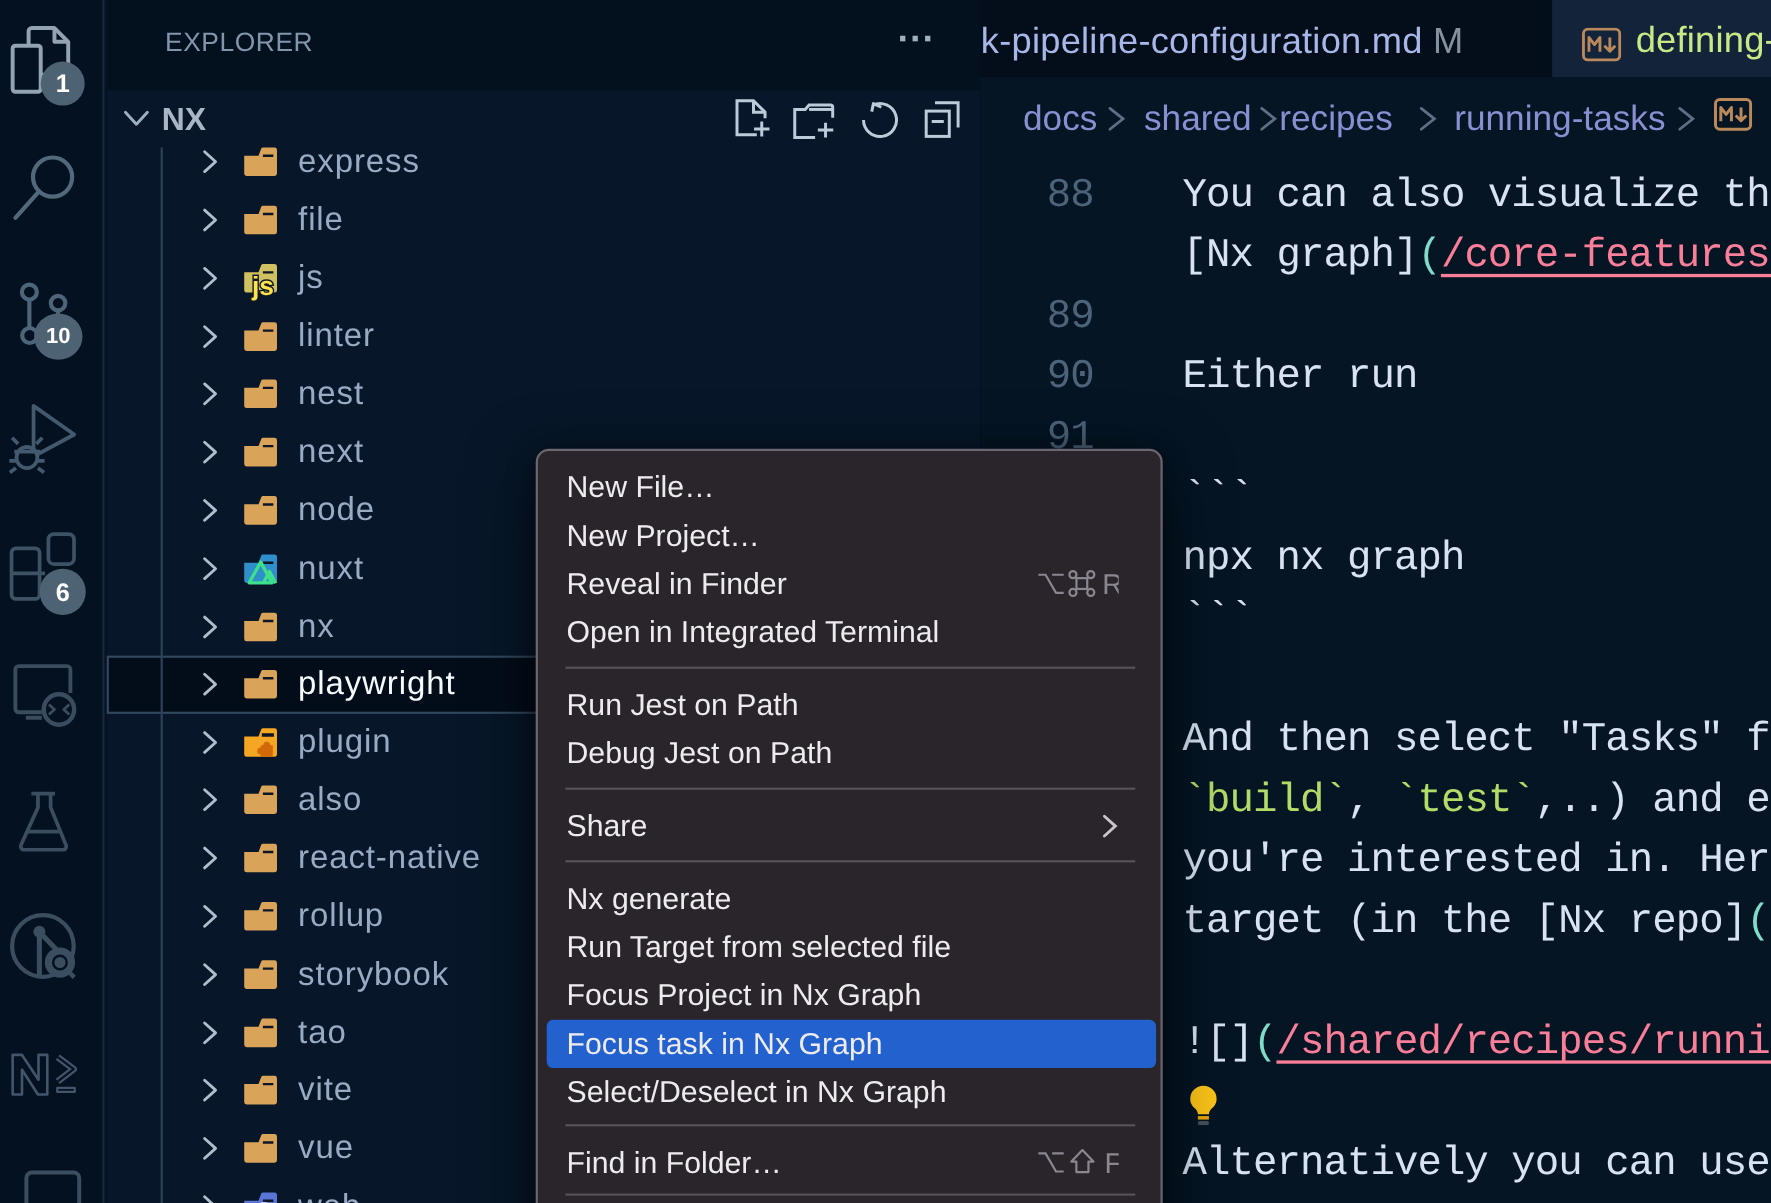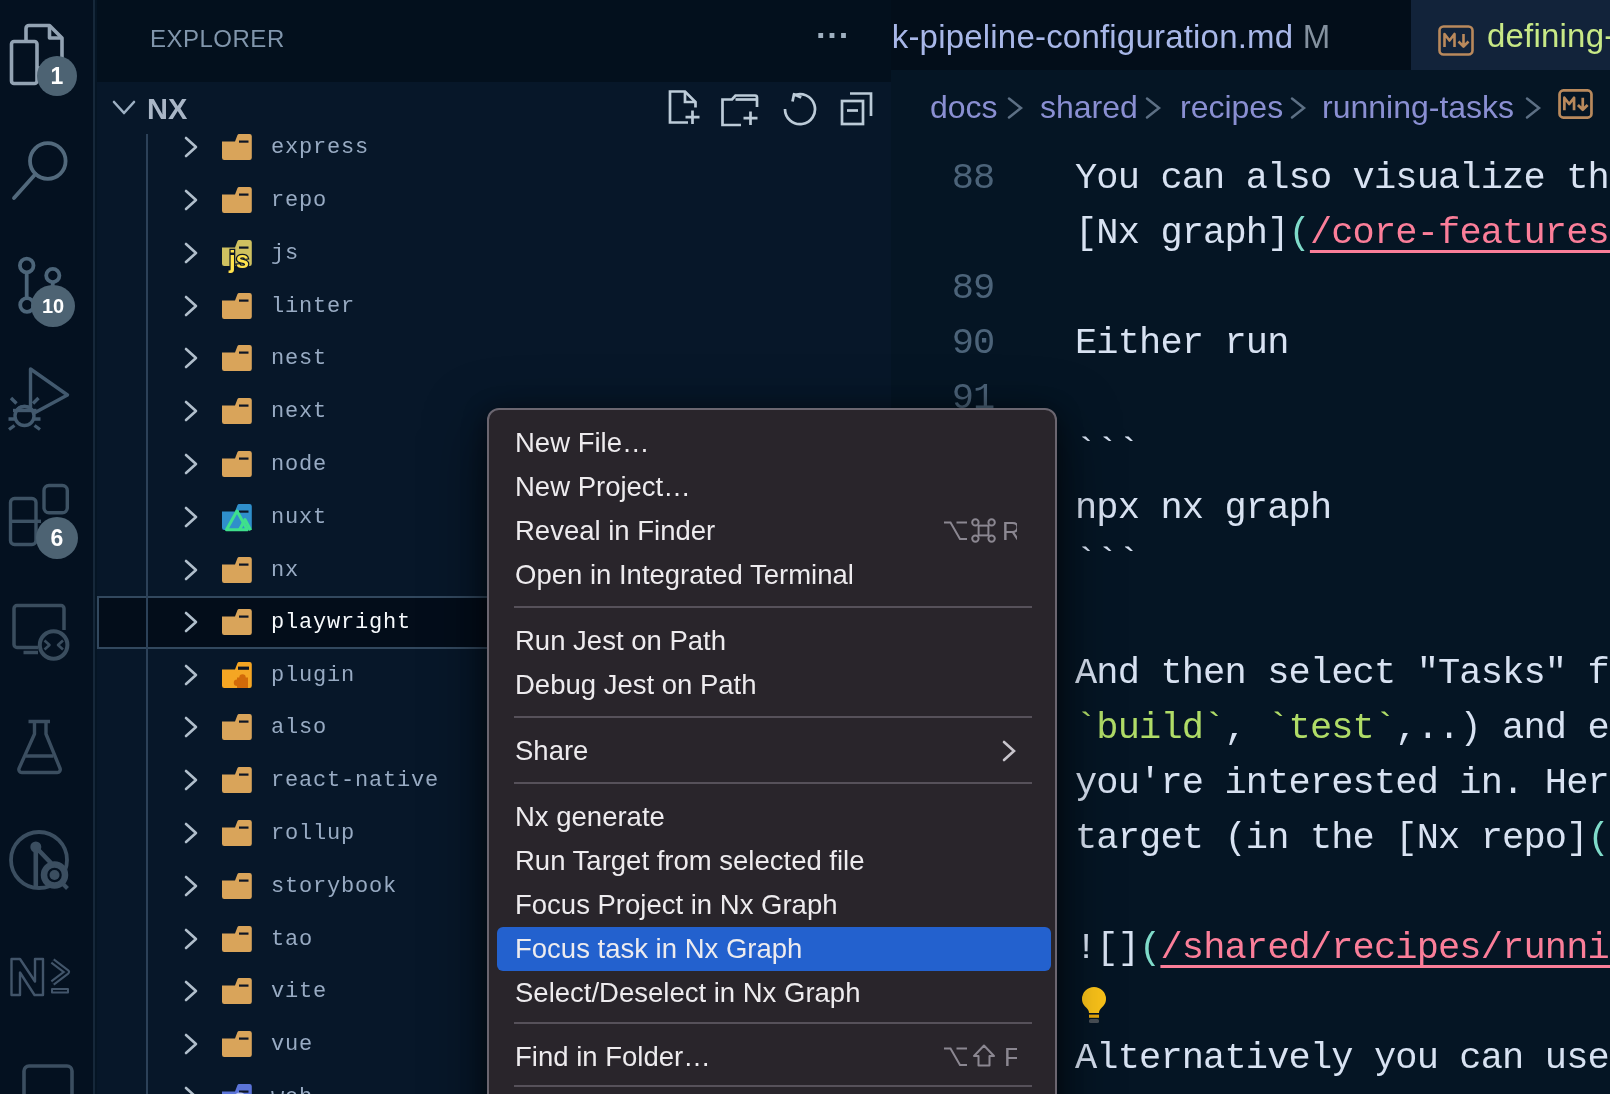--- a/index.html
+++ b/index.html
@@ -15,21 +15,21 @@
     font-weight:bold; display:flex; align-items:center; justify-content:center; }
 
   
   #sidebar { left:97px; top:0; width:794px; height:1094px; background:#03101d; }
   #expl-title { left:53px; top:25px; font-size:24px; color:#8196ac; letter-spacing:.5px; }
   #expl-dots { left:719px; top:16px; font-size:34px; font-weight:bold; color:#9fb0c0; letter-spacing:0px; }
   #nxband { left:0px; top:82px; width:794px; height:1012px; background:#071729; }
   #nxlabel { left:50px; top:95px; font-size:29px; font-weight:bold; color:#a9b6c6; }
   .tree-row { position:absolute; left:0; width:794px; height:53px; }
   .tree-label { position:absolute; left:174px; top:50%; transform:translateY(-50%);
-    font-size:22px; letter-spacing:.8px; color:#98abc3; white-space:nowrap;font-family:Liberation Mono, monospace; }
+    font-size:30px; letter-spacing:.8px; color:#98abc3; white-space:nowrap; }
   .chev { position:absolute; left:86px; top:50%; transform:translateY(-50%); }
   .ficon { position:absolute; left:124px; top:50%; transform:translateY(-50%); }
   #selrow { background:#030d1a; outline:2px solid #32485e; outline-offset:-2px; }
   #selrow .tree-label { color:#f7fafd; }
   #guide { left:49px; top:134px; width:2px; height:960px; background:#2c4158; }
 
   
   #editor { left:891px; top:0; width:719px; height:1094px; background:#051524; }
   #tabbar { left:0; top:0; width:719px; height:70px; background:#030e1a; }
   #tab2 { left:518px; top:0; width:201px; height:70px; background:#12233a;
@@ -72,21 +72,21 @@
     </div>
     <div class="abs" id="bcrumb">
       <span class="abs" style="left:39px;top:19px">docs</span>
       <svg class="abs" style="left:114px;top:25px" width="20" height="26" viewBox="0 0 20 26">
           <path d="M4,3.5 L16,13 L4,22.5" fill="none" stroke="#5d7085" stroke-width="2.5" stroke-linecap="round"></path>
         </svg>
       <span class="abs" style="left:149px;top:19px">shared</span>
       <svg class="abs" style="left:252px;top:25px" width="20" height="26" viewBox="0 0 20 26">
           <path d="M4,3.5 L16,13 L4,22.5" fill="none" stroke="#5d7085" stroke-width="2.5" stroke-linecap="round"></path>
         </svg>
-      <span class="abs" style="left:289px;top:19px">recipes</span>
+      <span class="abs" style="left:272px;top:19px">recipes</span>
       <svg class="abs" style="left:397px;top:25px" width="20" height="26" viewBox="0 0 20 26">
           <path d="M4,3.5 L16,13 L4,22.5" fill="none" stroke="#5d7085" stroke-width="2.5" stroke-linecap="round"></path>
         </svg>
       <span class="abs" style="left:431px;top:19px">running-tasks</span>
       <svg class="abs" style="left:632px;top:25px" width="20" height="26" viewBox="0 0 20 26">
           <path d="M4,3.5 L16,13 L4,22.5" fill="none" stroke="#5d7085" stroke-width="2.5" stroke-linecap="round"></path>
         </svg>
       <svg class="abs" style="left:667px;top:19px" width="35" height="30" viewBox="0 0 36 31" fill="none">
         <rect x="1.5" y="1.5" width="33" height="28" rx="4" stroke="#b9895c" stroke-width="2.8"></rect>
         <path d="M6.5 22 V9 L11.5 15.5 L16.5 9 V22" stroke="#b9895c" stroke-width="2.8" stroke-linejoin="round"></path>
@@ -165,21 +165,21 @@
         </svg>
         <div class="tree-label">express</div>
       </div>
     <div class="tree-row" style="top:173.5px">
         <svg class="chev" width="16" height="26">
           <use href="#chevr"></use>
         </svg>
         <svg class="ficon" width="32" height="28">
           <use href="#fold"></use>
         </svg>
-        <div class="tree-label">repo</div>
+        <div class="tree-label">file</div>
       </div>
     <div class="tree-row" style="top:226.5px">
         <svg class="chev" width="16" height="26">
           <use href="#chevr"></use>
         </svg>
         <svg class="ficon" width="34" height="38" viewBox="0 0 34 38" style="transform:translateY(-14px)">
           <path d="M1,8.5 L14,8.5 L16.5,2 Q17,1 18,1 L28.5,1 Q30.8,1 30.8,3.2 L30.8,24.8 Q30.8,27 28.6,27 L3.2,27 Q1,27 1,24.8 Z" fill="#cfc160"></path>
           <path d="M18,8.6 H27.5" stroke="#0d1626" stroke-width="2.2"></path>
           <text x="8" y="29" font-family="Liberation Sans" font-size="24" font-weight="bold" fill="#ffe34d" stroke="#0d1626" stroke-width="2.6" paint-order="stroke">js</text>
         </svg>

